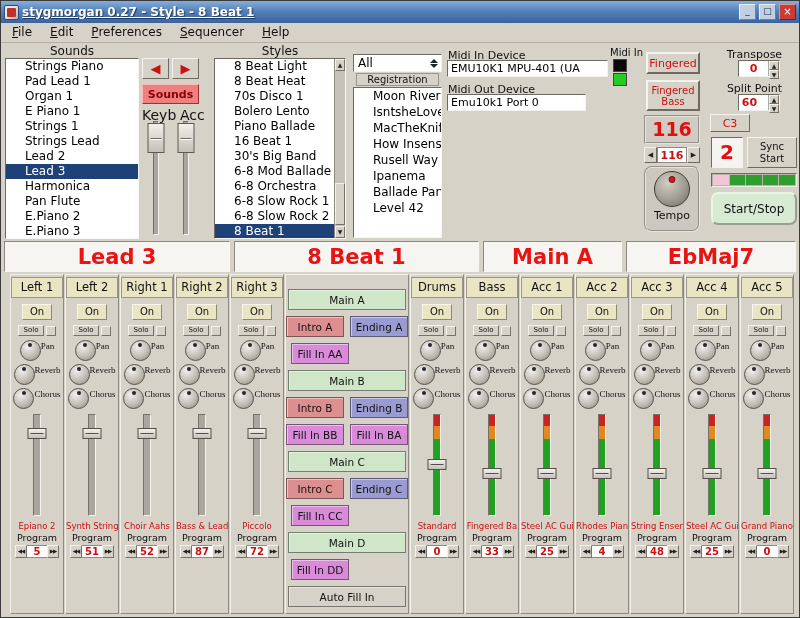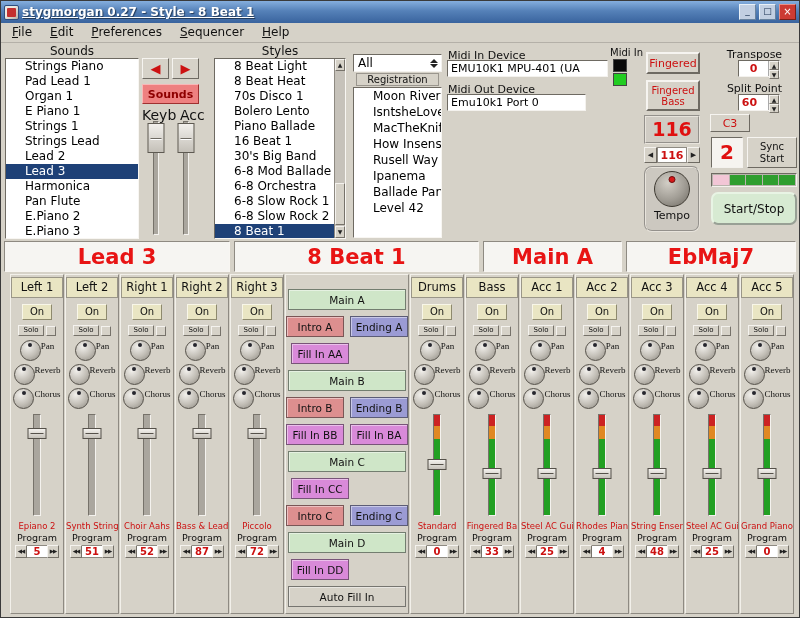--- a/index.html
+++ b/index.html
@@ -500,27 +500,27 @@
           <div class="style-btn intro">Intro B</div>
           <div class="style-btn ending">Ending B</div>
         </div>
         <div class="style-row pair">
           <div class="style-btn fill">Fill In BB</div>
           <div class="style-btn fill">Fill In BA</div>
         </div>
         <div class="style-row wide">
           <div class="style-btn main wide">Main C</div>
         </div>
-        <div class="style-row left">
-          <div class="style-btn fill">Fill In CC</div>
-        </div>
         <div class="style-row pair">
           <div class="style-btn intro">Intro C</div>
           <div class="style-btn ending">Ending C</div>
         </div>
+        <div class="style-row left">
+          <div class="style-btn fill">Fill In CC</div>
+        </div>
         <div class="style-row wide">
           <div class="style-btn main wide">Main D</div>
         </div>
         <div class="style-row left">
           <div class="style-btn fill">Fill In DD</div>
         </div>
         <div class="style-row wide">
           <div class="style-btn auto wide">Auto Fill In</div>
         </div>
       </div>

